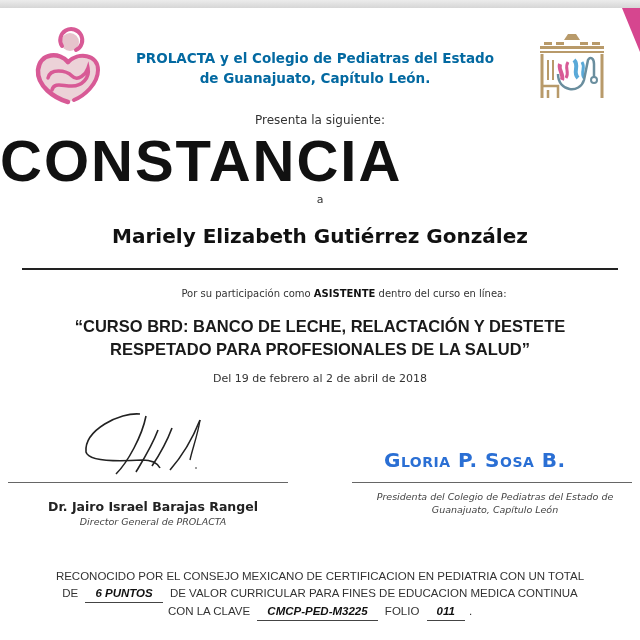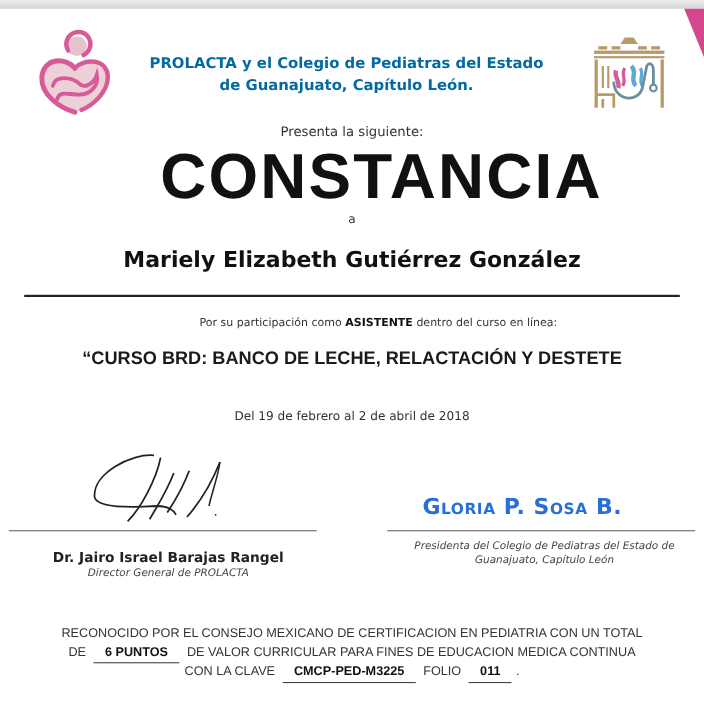--- a/index.html
+++ b/index.html
@@ -22,21 +22,21 @@
   .logo-right { position: absolute; left: 534px; top: 30px; width: 76px; height: 72px; }
   .header-text {
     position: absolute; left: 110px; top: 48px; width: 410px;
     text-align: center; font-weight: bold; font-size: 13.5px; line-height: 20px; color: #0369a1;
   }
   .intro {
     position: absolute; left: 0; top: 113px; width: 640px; text-align: center;
     font-size: 12px; color: #333;
   }
   .title {
-    position: absolute; left: 0; top: 128px; width: 548px; text-align: right;
+    position: absolute; left: 0; top: 128px; width: 548px; text-align: left;
     font-size: 58px; font-weight: bold; letter-spacing: 2px; line-height: 66px; color: #111;
     font-family: "Liberation Sans", sans-serif;
   }
   .to-word {
     position: absolute; left: 0; top: 193px; width: 640px; text-align: center;
     font-size: 11px; color: #333;
   }
   .recipient {
     position: absolute; left: 0; top: 224px; width: 640px; text-align: center;
     font-size: 20px; font-weight: bold; color: #111;
@@ -72,21 +72,21 @@
   .signer .role { font-size: 9.5px; font-style: italic; color: #444; line-height: 13px; }
   .signer-left { left: 8px; top: 498px; width: 290px; }
   .signer-right { left: 350px; top: 490px; width: 290px; }
   .recognition {
     position: absolute; left: 0; top: 568px; width: 640px; text-align: center;
     font-size: 11.5px; line-height: 17px; color: #333;
     font-family: "Liberation Sans", sans-serif;
   }
   .fill {
     display: inline-block; border-bottom: 1px solid #444; font-weight: bold; color: #111;
-    padding: 0 10px; margin: 0 4px;
+    padding: 0 10px; margin: 0 4px; font-style: italic;
   }
 </style>
 </head>
 <body>
 
 <div class="topbar"></div>
 <div class="corner-triangle"></div>
 
 <svg class="logo-left" viewBox="0 0 72 80">
   <circle cx="38" cy="16" r="9" fill="#e6c3cc"></circle>
@@ -126,20 +126,21 @@
 <div class="to-word">a</div>
 <div class="recipient">Mariely Elizabeth Gutiérrez González</div>
 <div class="recipient-line"></div>
 
 <div class="participation">
   <span>Por su participación como </span><b style="color:#111">ASISTENTE</b><span> dentro del curso en línea:</span>
 </div>
 
 <div class="course">
   <div>“CURSO BRD: BANCO DE LECHE, RELACTACIÓN Y DESTETE</div>
+  <div>RESPETADO PARA PROFESIONALES DE LA SALUD”</div>
 </div>
 
 <div class="dates">Del 19 de febrero al 2 de abril de 2018</div>
 
 <svg class="sig-left" viewBox="0 0 140 70">
   <path d="M60 4 C40 2 4 20 6 42 C8 50 30 52 62 50 C74 50 78 54 80 58" fill="none" stroke="#222" stroke-width="1.6"></path>
   <path d="M66 6 C62 26 48 52 36 64" fill="none" stroke="#222" stroke-width="1.6"></path>
   <path d="M78 20 C72 36 62 52 56 62" fill="none" stroke="#222" stroke-width="1.6"></path>
   <path d="M92 18 C86 34 80 44 72 56" fill="none" stroke="#222" stroke-width="1.6"></path>
   <path d="M120 10 C112 30 104 44 90 60" fill="none" stroke="#222" stroke-width="1.6"></path>

